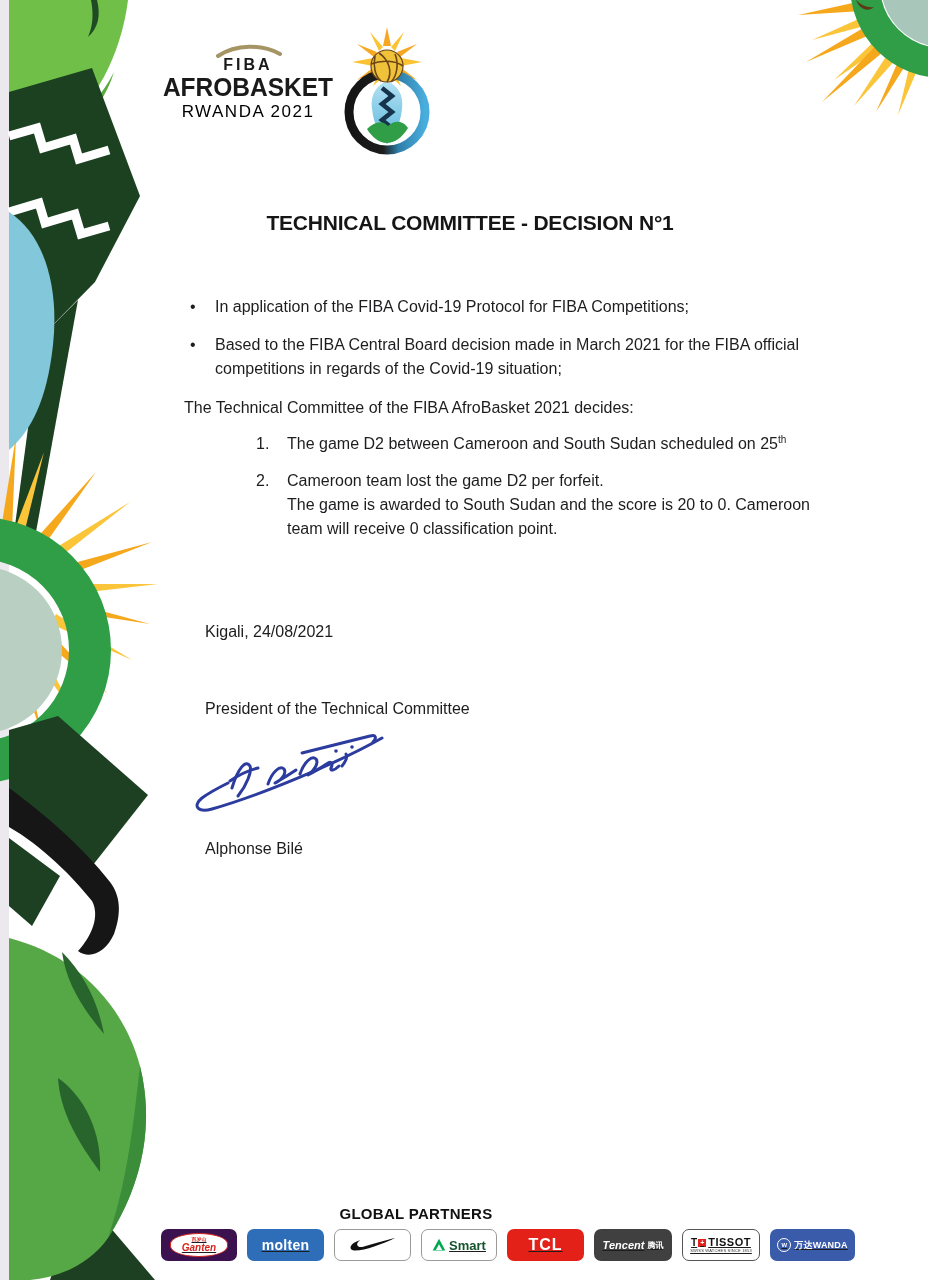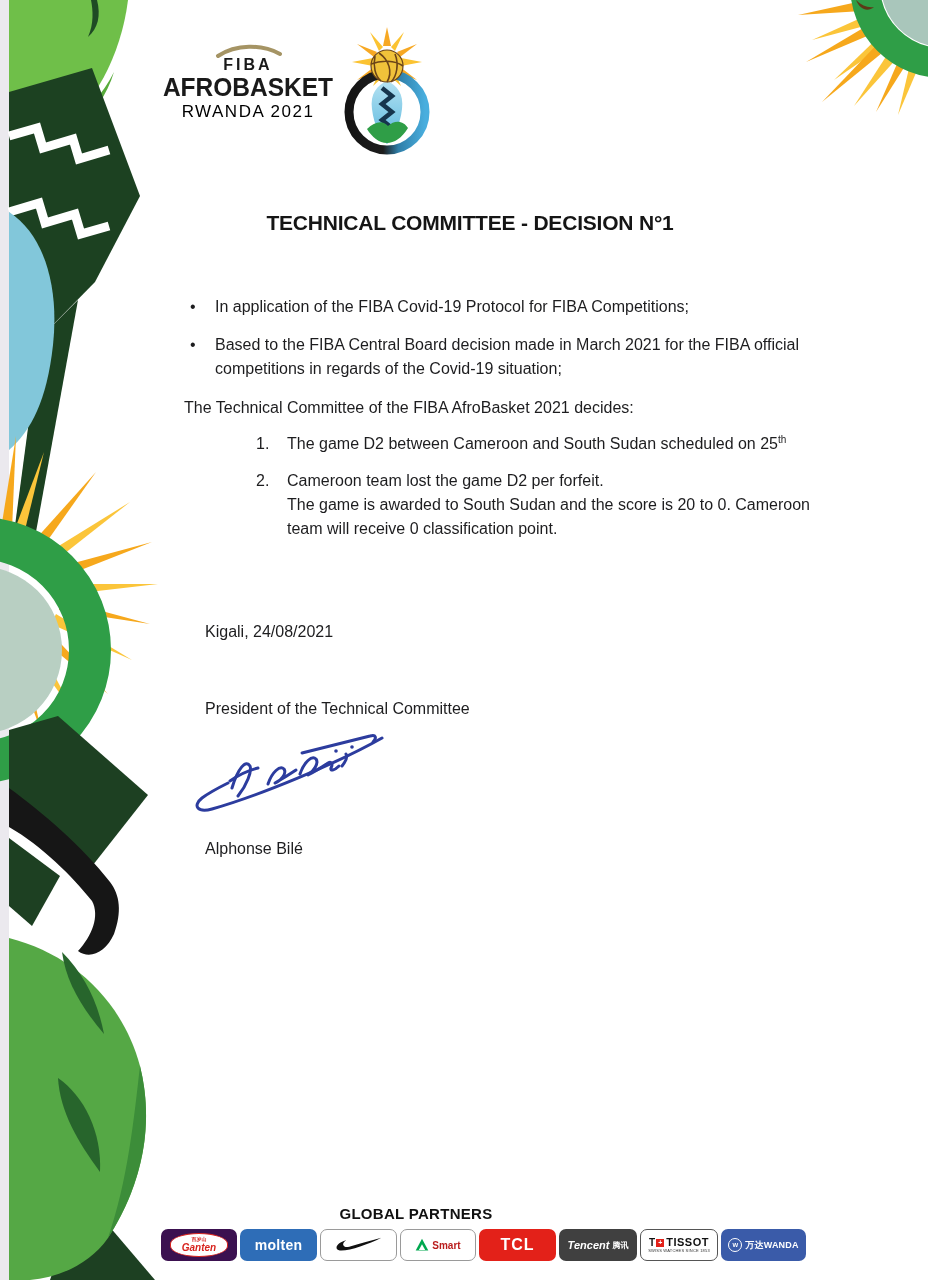--- a/index.html
+++ b/index.html
@@ -32,31 +32,31 @@
   .decision-num{font-size:16px;line-height:24px;}
   sup{font-size:10px;line-height:0;}
   .dateline{position:absolute;left:205px;top:623px;font-size:16px;}
   .sig-title{position:absolute;left:205px;top:700px;font-size:16px;}
   .signature{position:absolute;left:186px;top:722px;}
   .signatory{position:absolute;left:205px;top:840px;font-size:16px;}
 
   
   .partners-heading{position:absolute;left:0;top:1205px;width:832px;text-align:center;
     font-size:15px;font-weight:700;letter-spacing:0.3px;color:#111;}
-  .logo-row{position:absolute;left:161px;top:1229px;display:flex;gap:3px;align-items:stretch;}
+  .logo-row{position:absolute;left:161px;top:1229px;display:flex;gap:10px;align-items:stretch;text-decoration:underline;}
   .tile{height:32px;border-radius:7px;display:flex;align-items:center;justify-content:center;box-sizing:border-box;}
   .tile.ganten{width:76px;background:#3b1150;}
   .ganten-oval{background:#ffffff;border:1.5px solid #d8241f;border-radius:50%/45%;width:56px;height:22px;
     display:flex;flex-direction:column;align-items:center;justify-content:center;line-height:1;}
   .ganten-oval .cjk{font-size:5px;color:#d8241f;font-weight:700;}
   .ganten-oval .gname{font-size:10px;color:#d8241f;font-weight:700;font-style:italic;margin-top:1px;}
   .tile.molten{width:77px;background:#2e6db7;color:#fff;font-weight:700;font-size:14px;letter-spacing:0.3px;}
   .tile.nike{width:77px;background:#fff;border:1px solid #9a9a9a;}
   .tile.smart{width:76px;background:#fff;border:1px solid #9a9a9a;gap:3px;}
-  .smart-label{color:#b91c1c;font-weight:700;font-size:10px;}
+  .smart-label{color:#14532d;font-weight:700;font-size:13px;}
   .tile.tcl{width:77px;background:#e32119;color:#fff;font-weight:700;font-size:16px;letter-spacing:1px;}
   .tile.tencent{width:78px;background:#404040;color:#fff;gap:3px;}
   .tencent-label{font-size:11px;font-weight:700;font-style:italic;}
   .tencent-cjk{font-size:8px;font-weight:700;}
   .tile.tissot{width:78px;background:#fff;border:1px solid #555;flex-direction:column;line-height:1;}
   .tissot-row{display:flex;align-items:center;gap:1px;}
   .tissot-prefix{font-size:10px;font-weight:900;color:#111;}
   .swiss-cross{width:8px;height:8px;background:#e32119;display:inline-flex;align-items:center;justify-content:center;color:#fff;font-size:7px;font-weight:900;line-height:1;}
   .tissot-label{font-size:11px;font-weight:900;letter-spacing:0.5px;color:#111;margin-left:1px;}
   .tissot-sub{font-size:4px;color:#333;margin-top:1px;letter-spacing:0.2px;}

